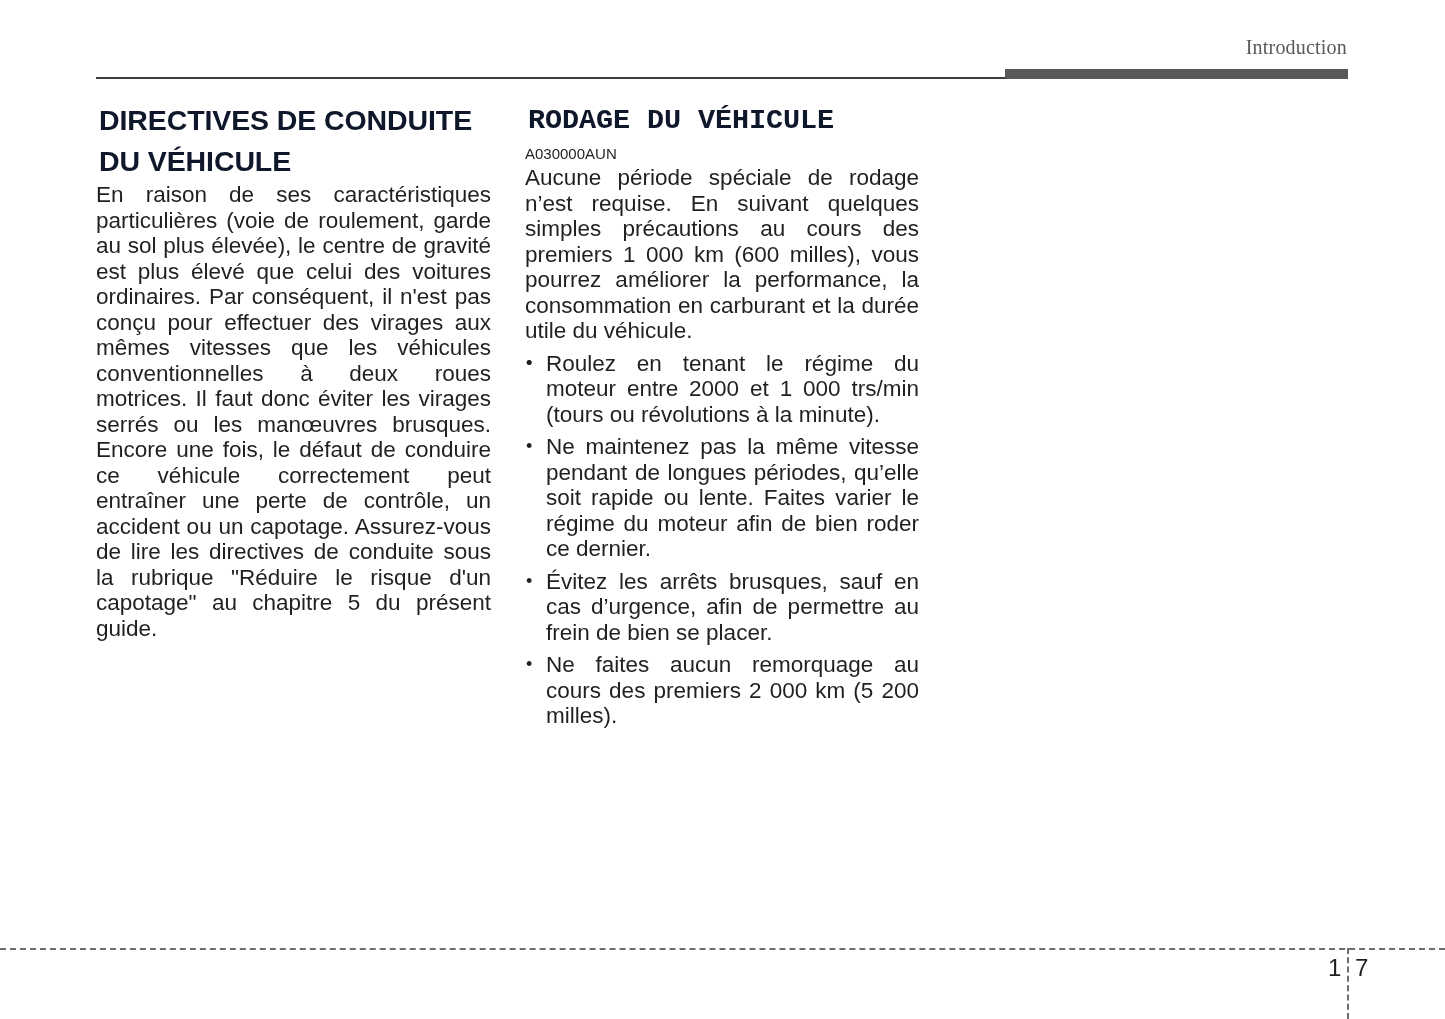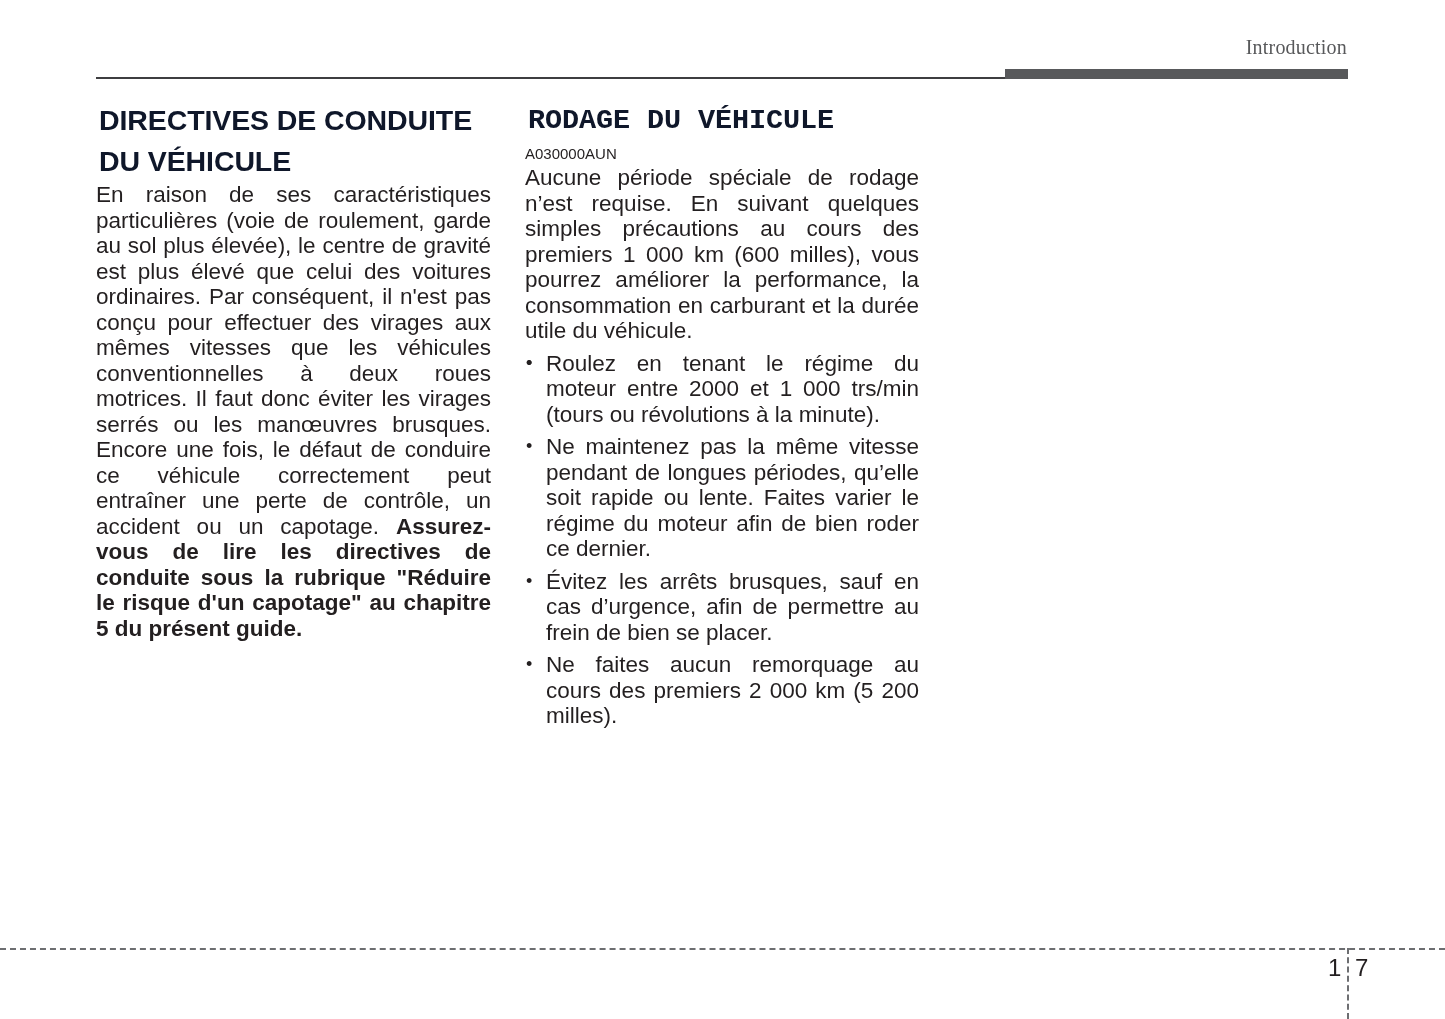--- a/index.html
+++ b/index.html
@@ -29,21 +29,21 @@
       color: #0f172a; letter-spacing: -0.1px;
     }
     .col-left h2 { padding-left: 3px; }
     .col-right h2 { padding-left: 3px; font-family: Liberation Mono, monospace; }
     .code { font-size: 15px; line-height: 18px; color: #231f20; margin: 0 0 2px 0; }
     .col-right .code { margin-top: 4px; }
     p.body {
       margin: 0 0 7px 0; font-size: 22.5px; line-height: 25.5px;
       text-align: justify; text-align-last: left; hyphens: none;
     }
-    p.body b { font-weight: bold; }
+    p.body b { font-weight: normal; }
     ul.bullets { list-style: none; margin: 5px 0 0 0; padding: 0; }
     ul.bullets li {
       position: relative; padding-left: 21px; margin-bottom: 7px;
       font-size: 22.5px; line-height: 25.5px; text-align: justify; text-align-last: left;
     }
     .bullet-dot {
       position: absolute; left: 1px; top: 0; font-size: 18px; line-height: 25.5px;
     }
     .footer-dash {
       position: absolute; left: 0; top: 948px; width: 1445px; height: 0;

